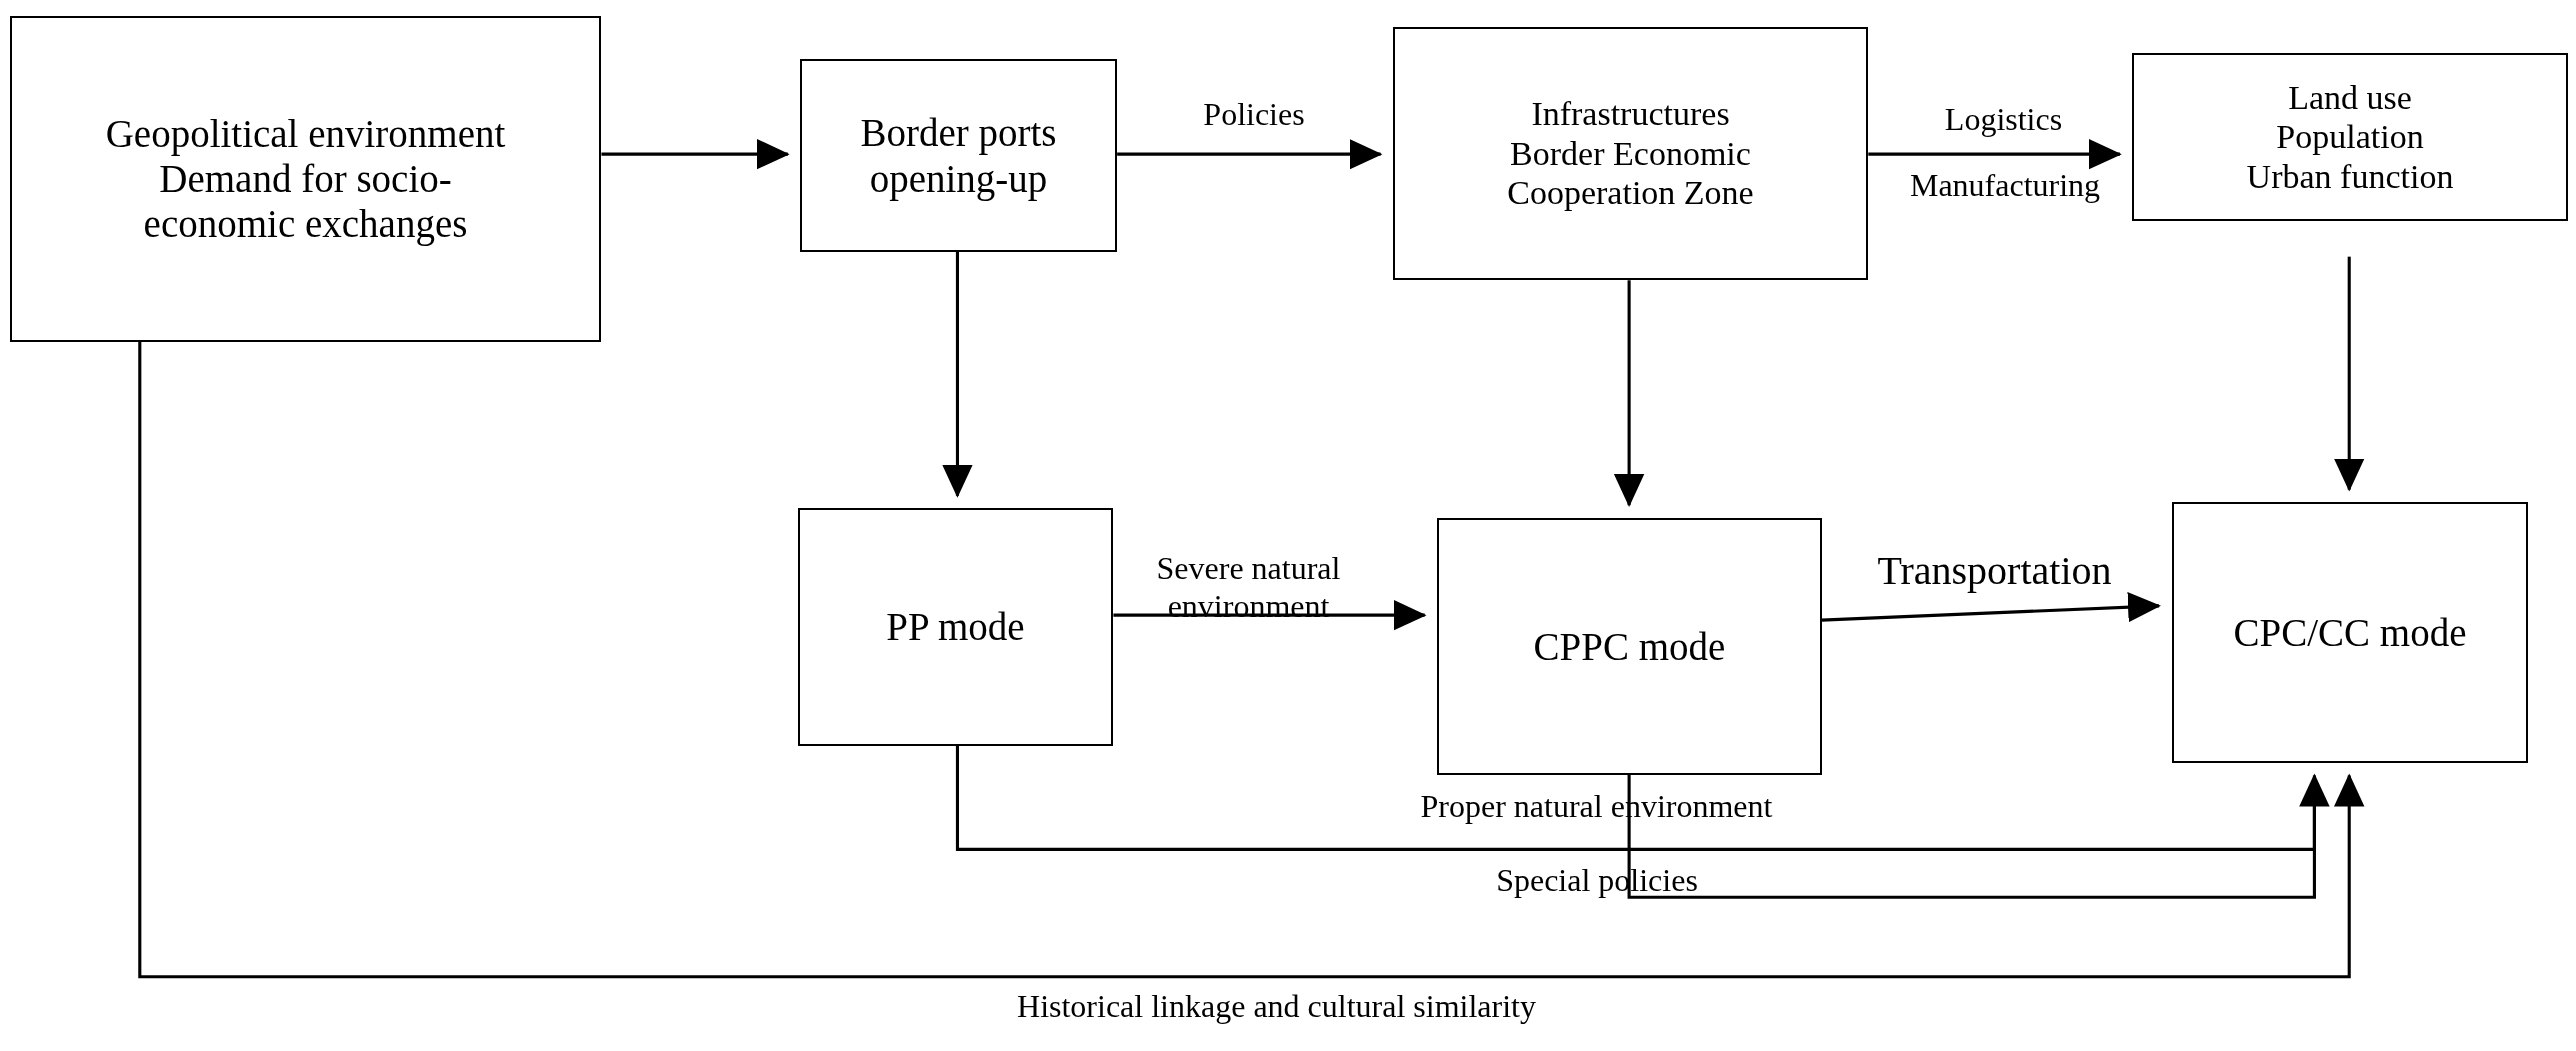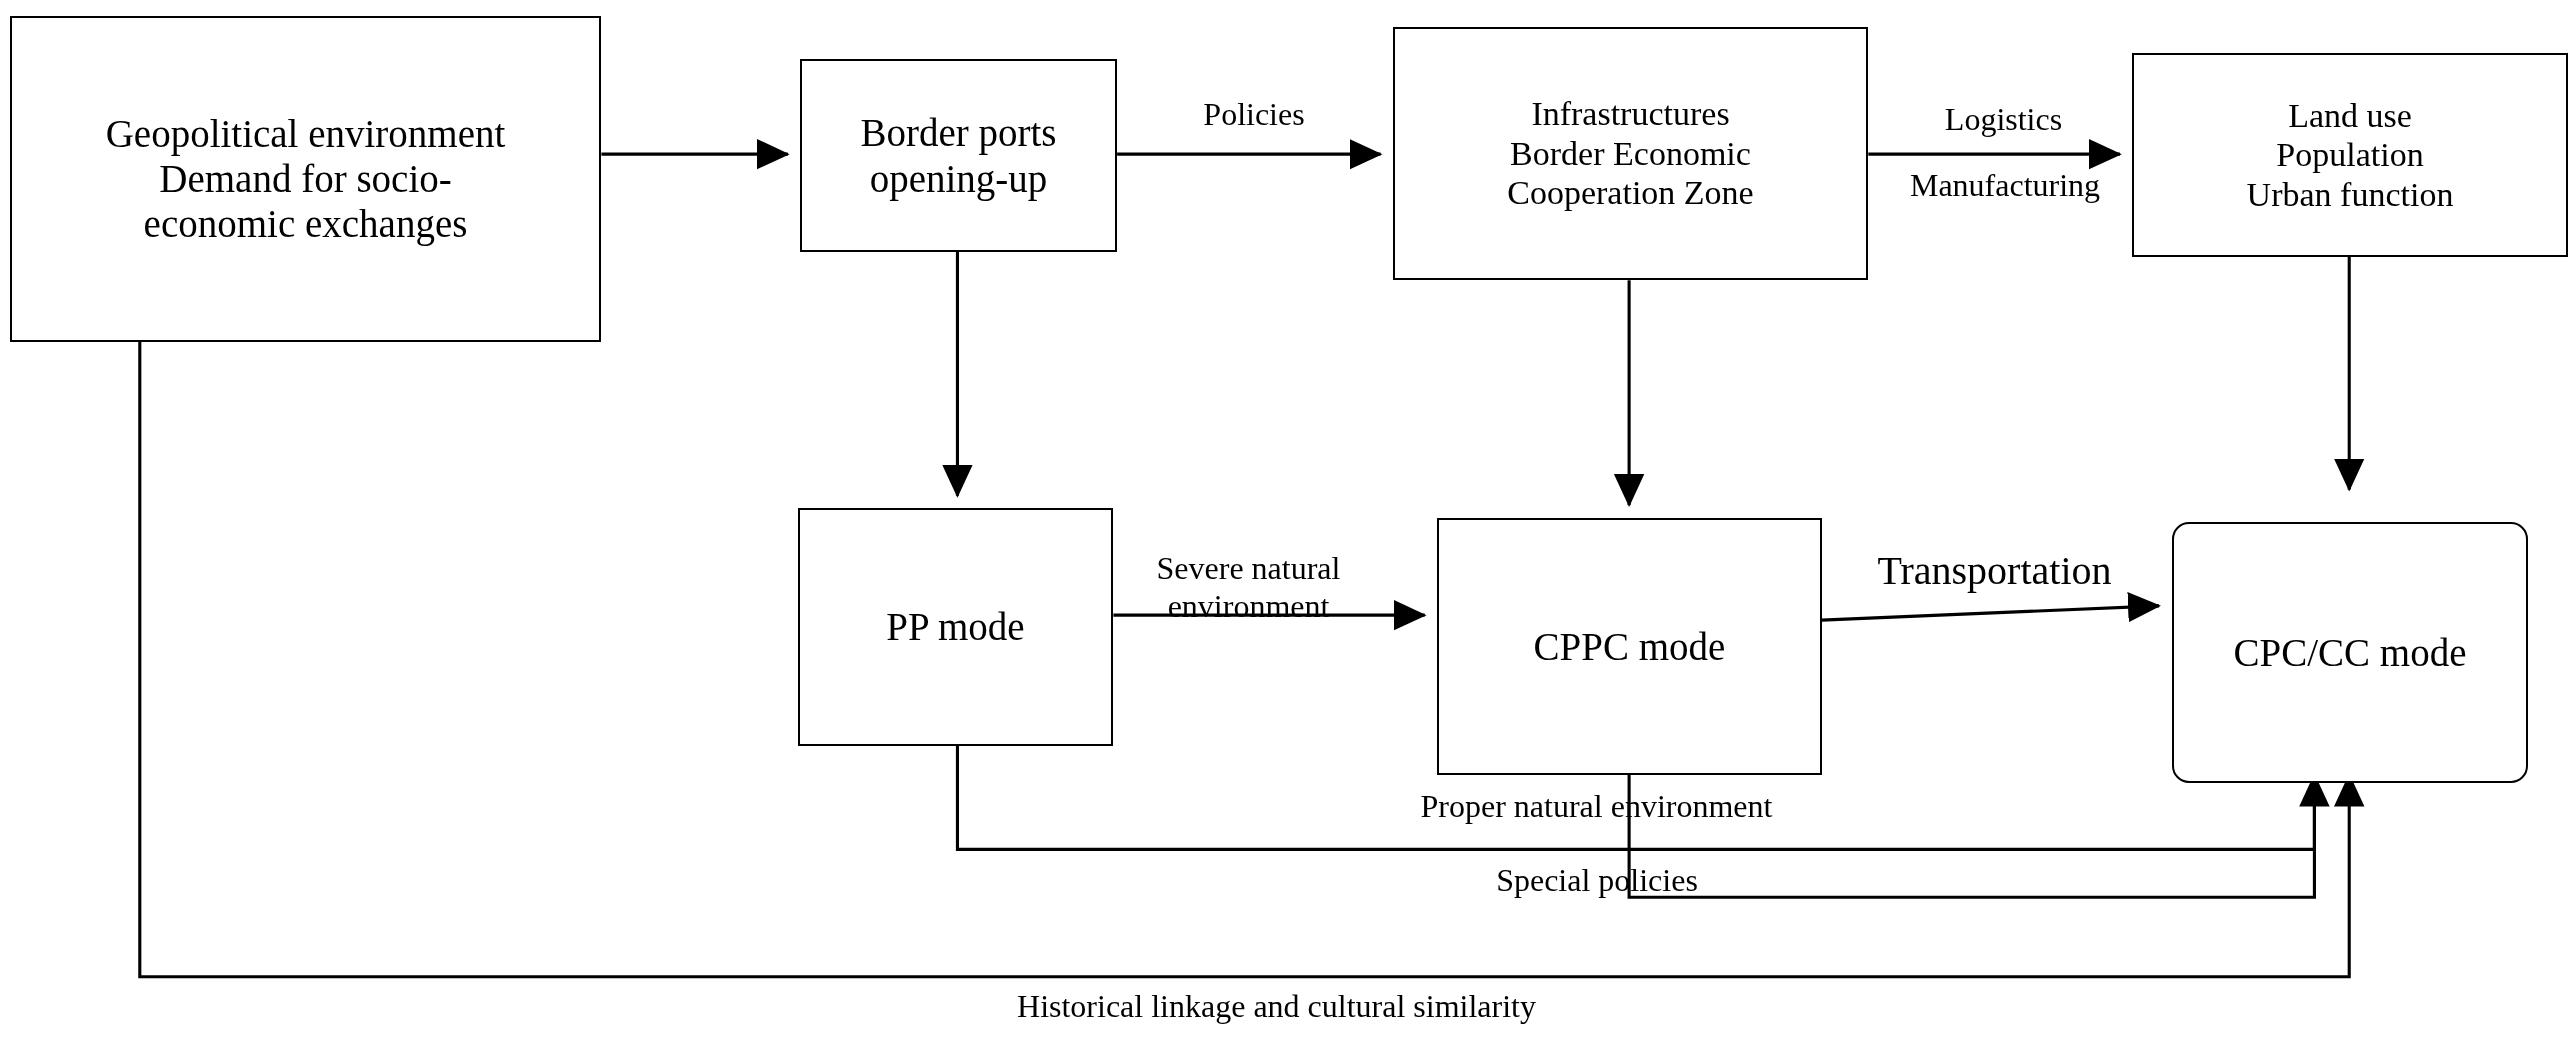--- a/index.html
+++ b/index.html
@@ -44,24 +44,24 @@
     white-space: nowrap;
     text-align: center;
     z-index: 4;
     background: transparent;
   }
 
   
   #node-drivers        { left: 10px;   top: 15.5px;   width: 591px; height: 326px; font-size: 39px; }
   #node-ports          { left: 800px; top: 59px;   width: 317px; height: 193px; font-size: 39px; }
   #node-zones          { left: 1393px; top: 27px;   width: 475px; height: 253px; font-size: 34px; }
-  #node-landuse        { left: 2132px; top: 53px;   width: 436px; height: 204px; font-size: 34px; }
+  #node-landuse        { left: 2132px; top: 53px;   width: 436px; height: 168px; font-size: 34px; }
   #node-pp             { left: 798px; top: 508px;  width: 315px; height: 238px; font-size: 39px; }
   #node-cppc           { left: 1437px; top: 518px;  width: 385px; height: 257px; font-size: 39px; }
-  #node-cpccc          { left: 2172px; top: 522px;  width: 356px; height: 261px; font-size: 39px; border-radius: 17px; }
+  #node-cpccc          { left: 2172px; top: 502px;  width: 356px; height: 261px; font-size: 39px; }
 
   
   #lbl-policies        { left: 1161px; top: 96px;  width: 186px; font-size: 32px; }
   #lbl-logistics       { left: 1901px; top: 101px;  width: 205px; font-size: 32px; }
   #lbl-manufacturing   { left: 1883px; top: 167px;  width: 244px; font-size: 32px; }
   #lbl-severe          { left: 1118px; top: 550px;  width: 261px; font-size: 32px; line-height: 1.18; }
   #lbl-transportation  { left: 1839px; top: 547px;  width: 311px; font-size: 40px; }
   #lbl-proper          { left: 1323px; top: 788px; width: 547px; font-size: 32px; text-align: center; }
   #lbl-special         { left: 1386px; top: 862px; width: 422px; font-size: 32px; }
   #lbl-historical      { left: 888px; top: 988px; width: 777px; font-size: 32px; }

